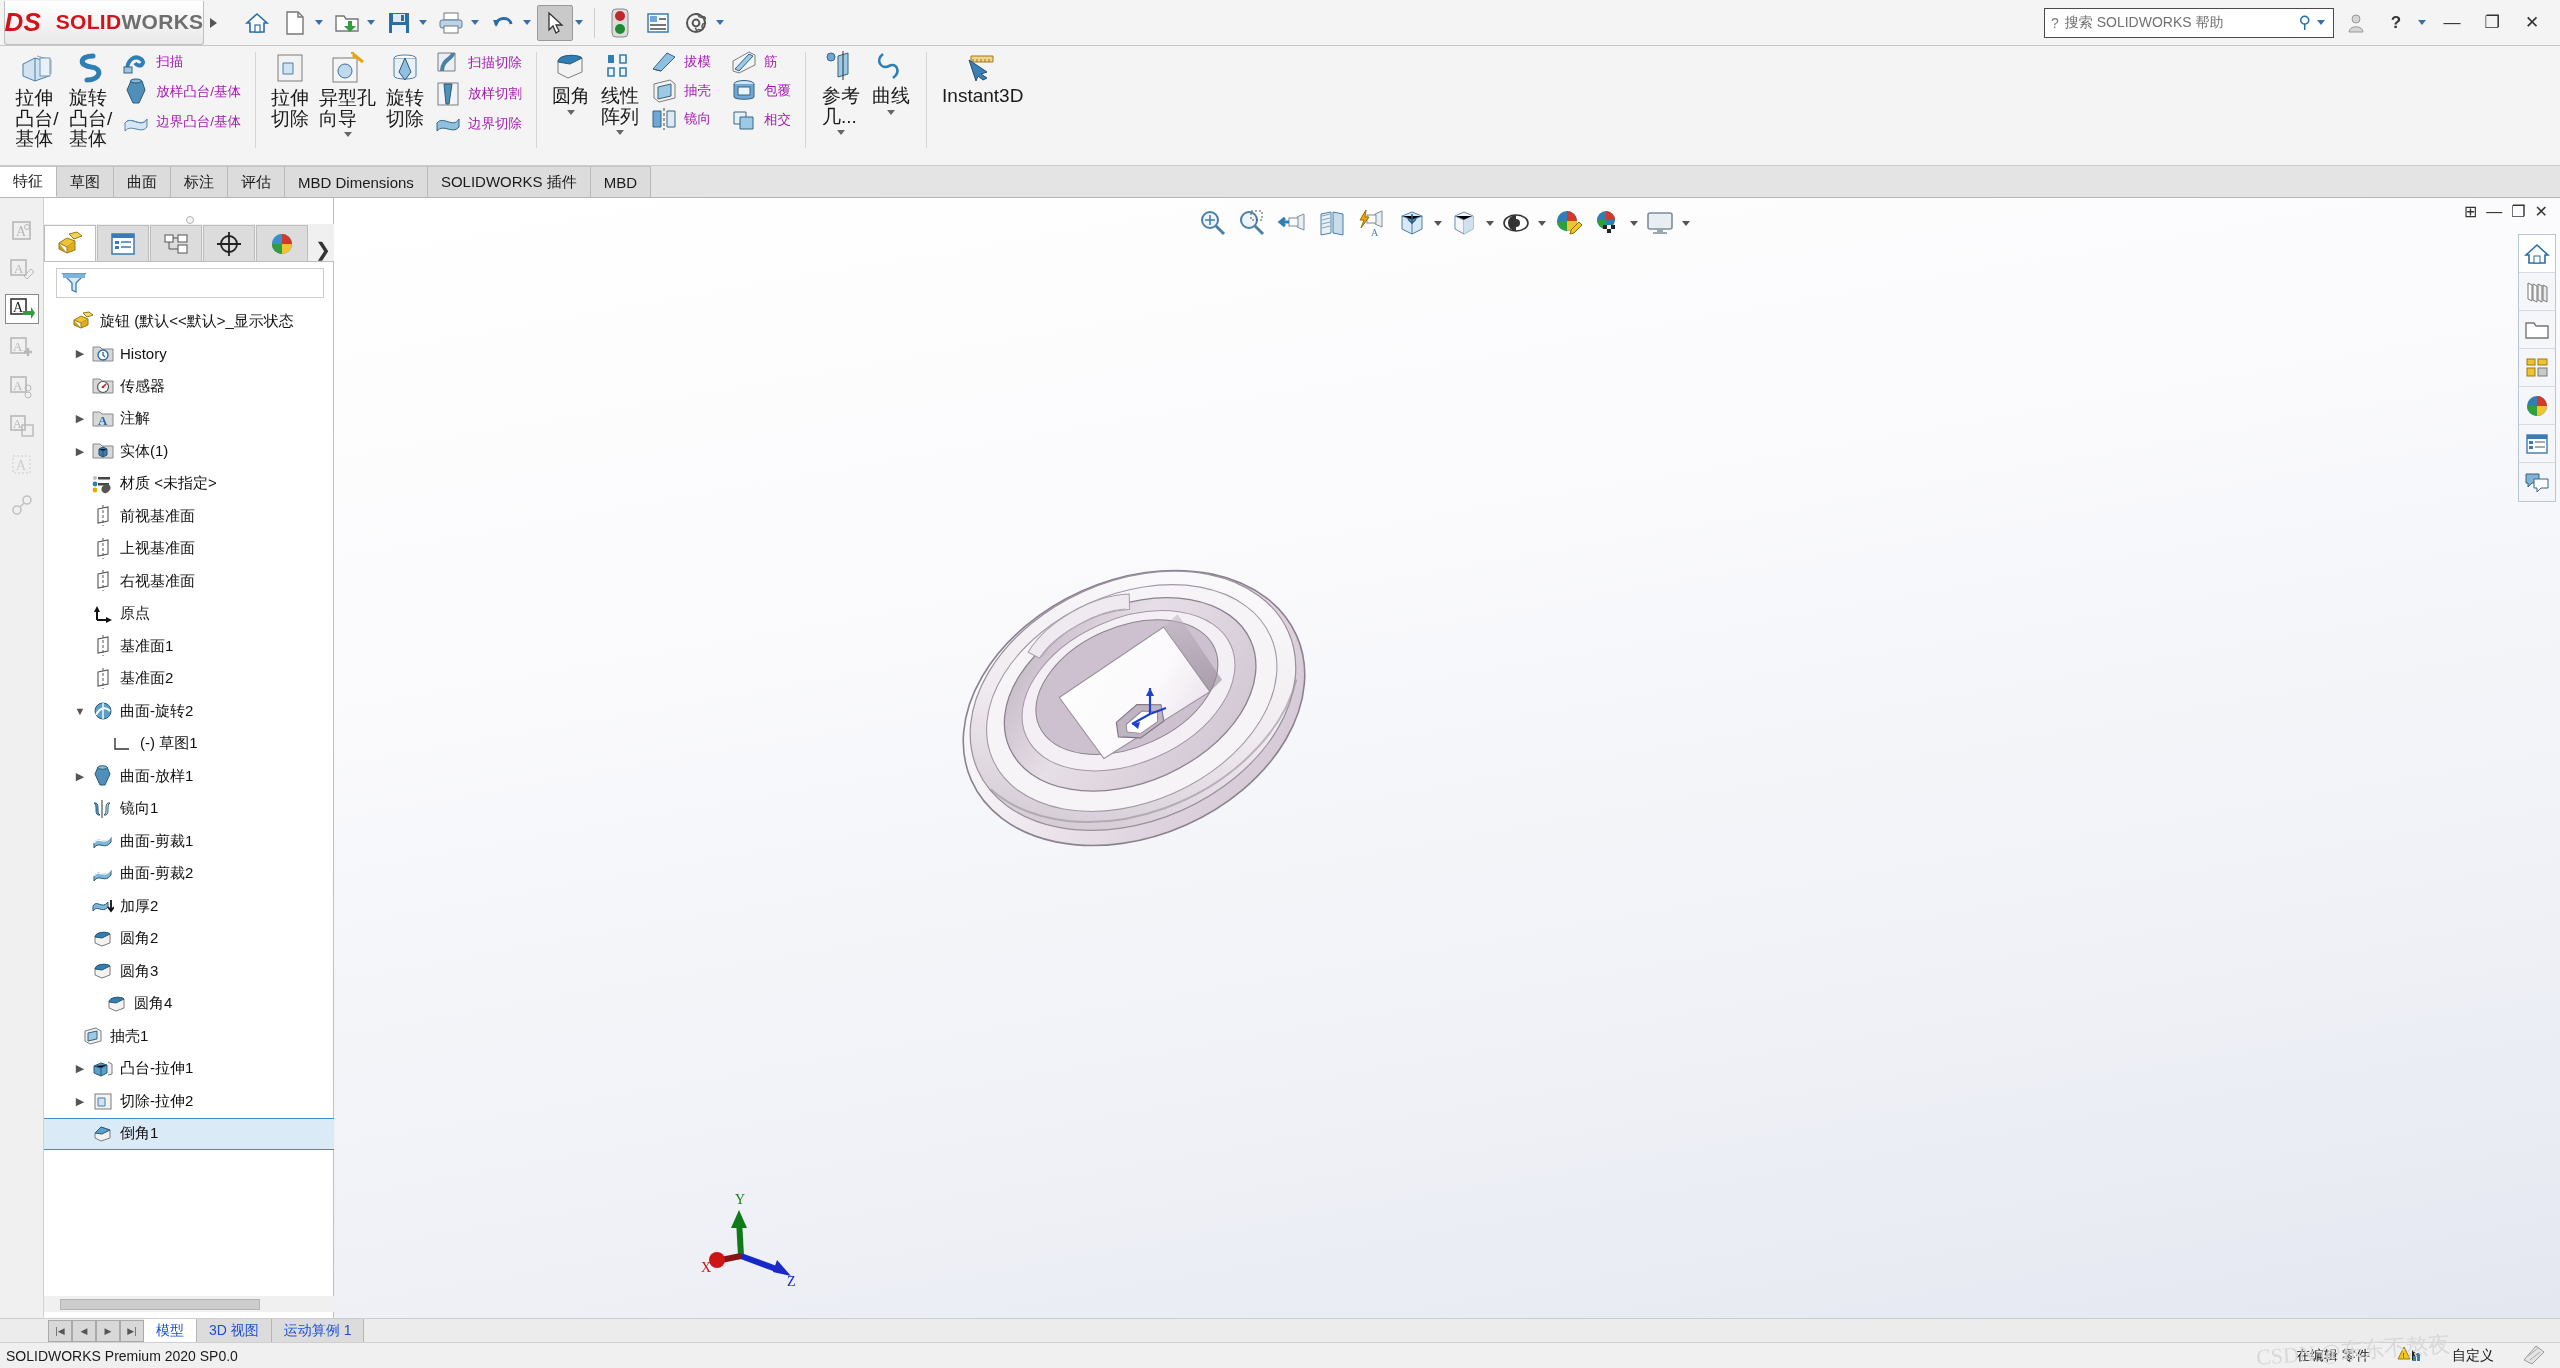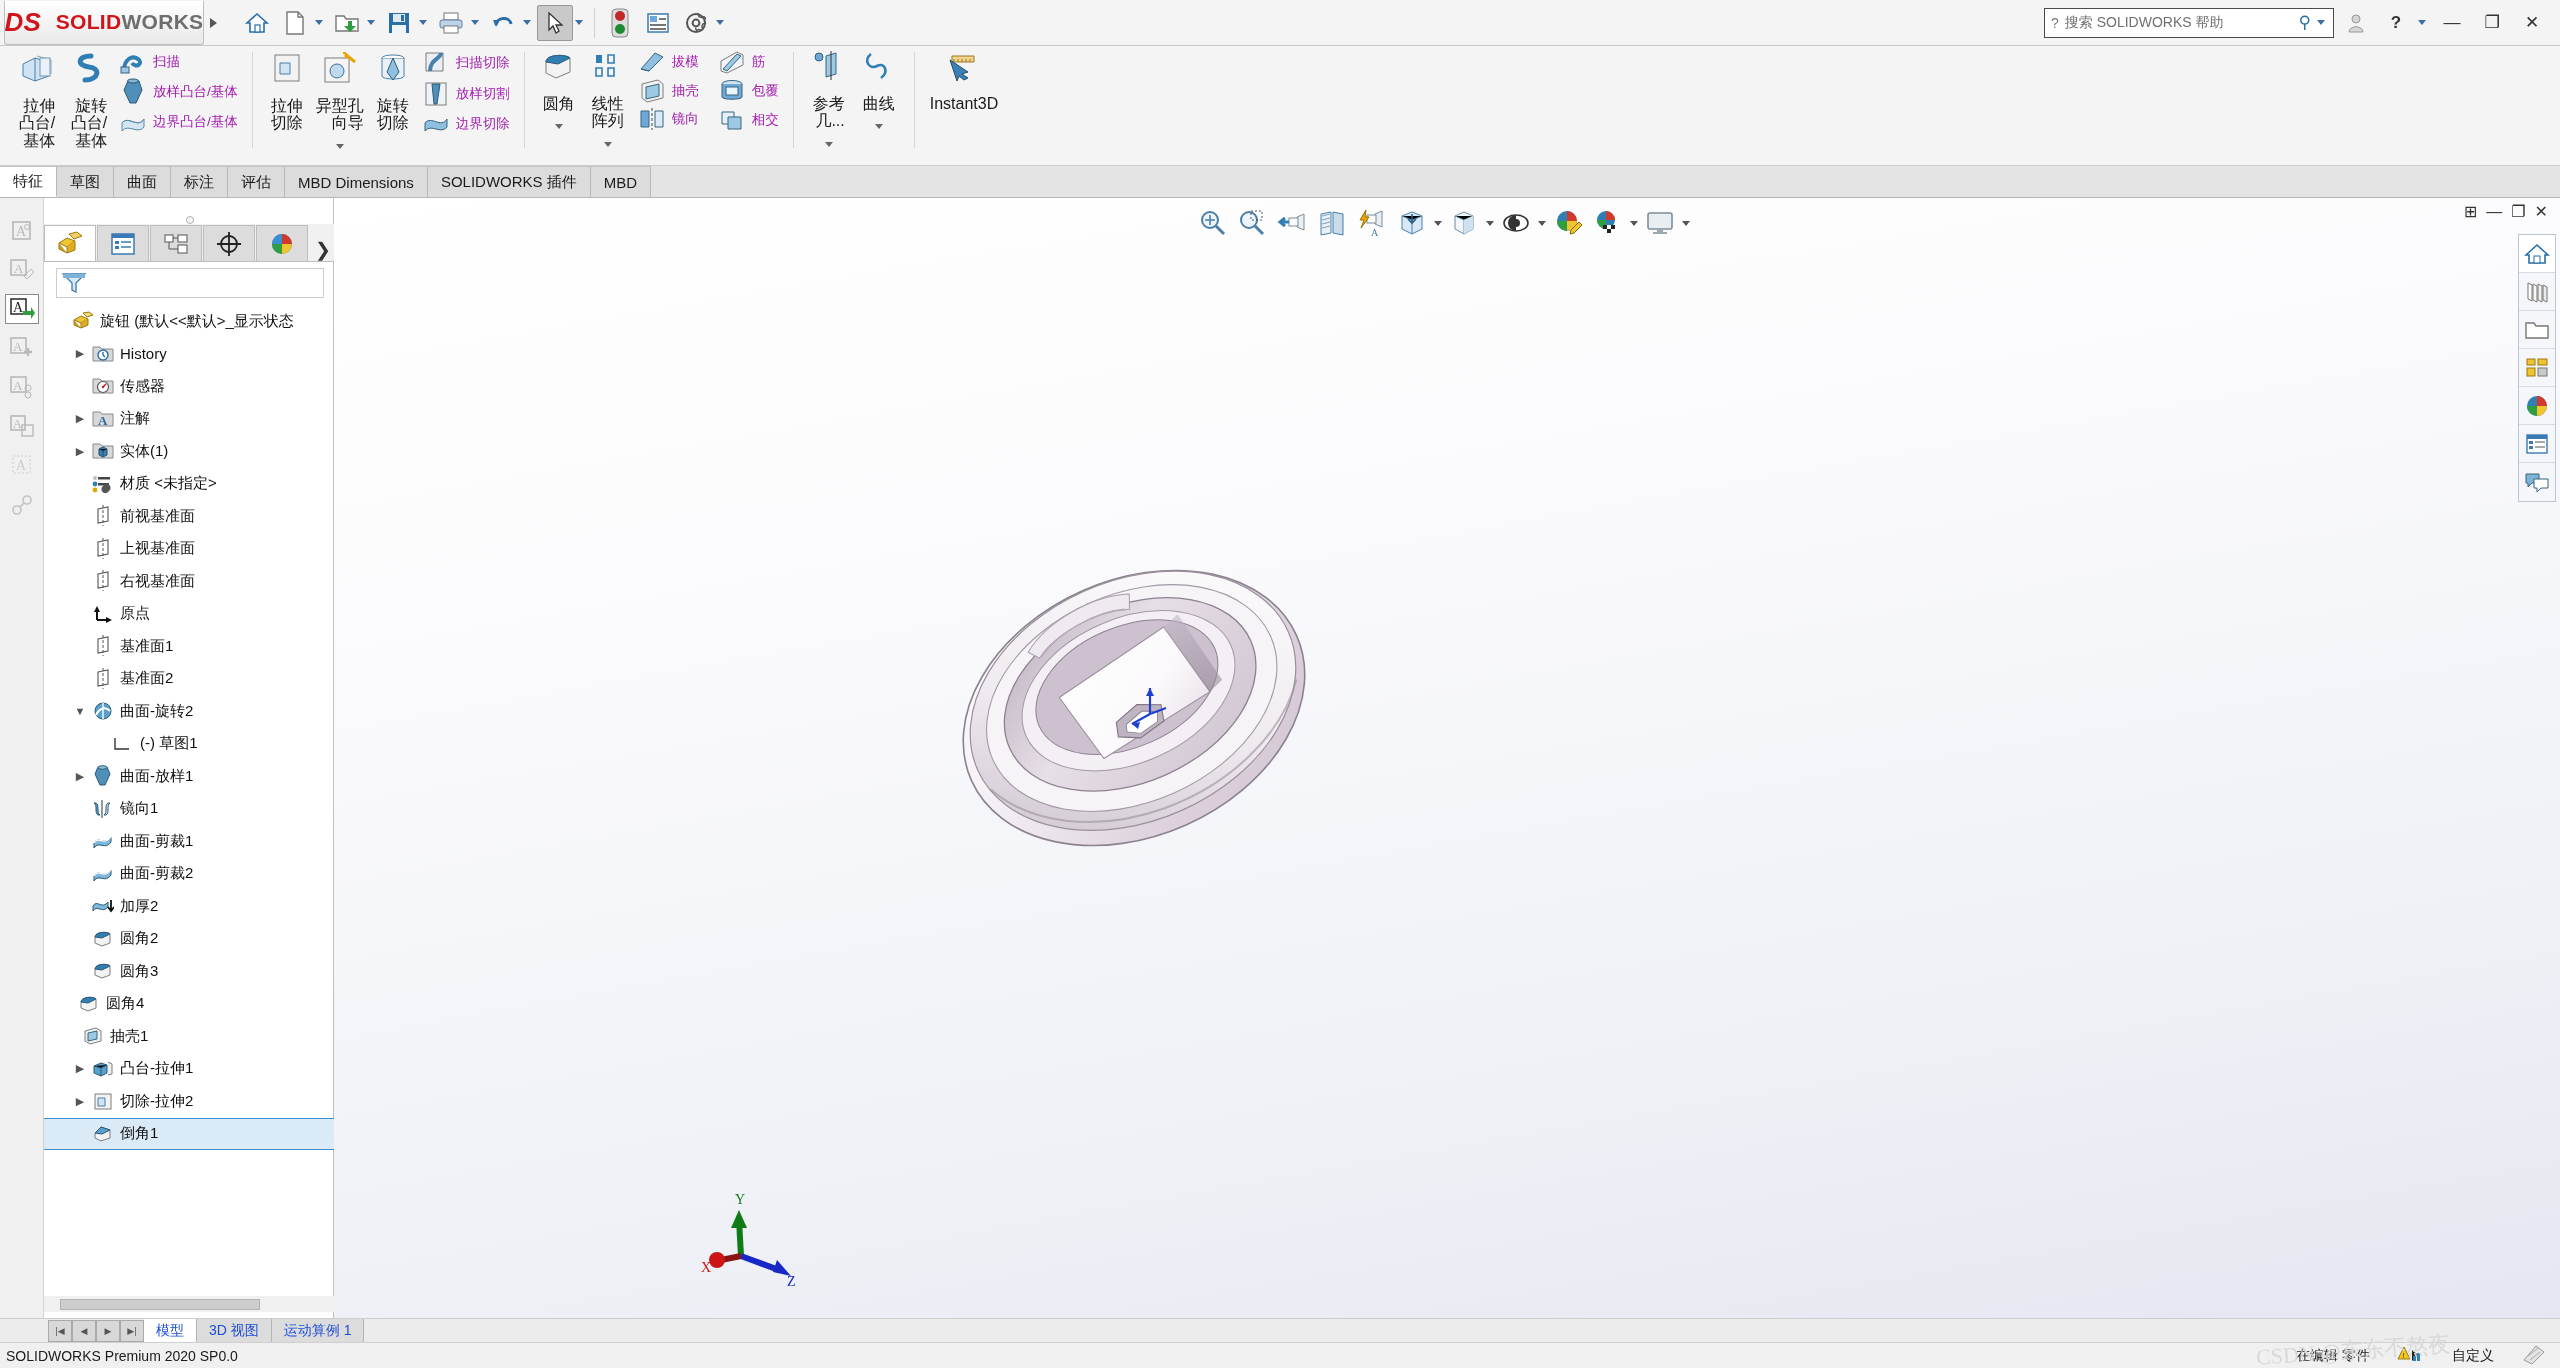--- a/index.html
+++ b/index.html
@@ -64,23 +64,22 @@
   
   #ribbon {
     position: absolute; left: 0; top: 46px; width: 2560px; height: 120px;
     background: #f4f4f4; border-bottom: 1px solid #cccccc;
     display: flex; align-items: flex-start; padding-left: 4px;
   }
   .rgroup { display: flex; align-items: flex-start; height: 112px; padding: 2px 6px; }
   .rsep { width: 1px; height: 96px; background: #d6d6d6; margin: 6px 4px; }
   .cmd {
     display: flex; flex-direction: column; align-items: center;
-    padding: 2px 5px; min-width: 40px; font-size: 16px; color: #1b1b1b; line-height: 1.08;
-    text-align: right;
-    gap: 9px;
+    padding: 2px 5px; min-width: 40px; font-size: 19px; color: #1b1b1b; line-height: 1.08;
+    text-align: left;
   }
   .cmd .lbl { margin-top: 2px; max-width: 58px; }
   .cmd-row { display: flex; align-items: center; gap: 5px; padding: 1px 4px; font-size: 13.5px; color:#a21caf;}
   .stack { display: flex; flex-direction: column; gap: 1px; }
   .drop-caret { width:0;height:0;border-top:5px solid #666;border-left:4px solid transparent;border-right:4px solid transparent; margin-top:3px;}
 
   
   #tabbar {
     position: absolute; left: 0; top: 166px; width: 2560px; height: 32px;
     background: #e4e4e4; display: flex; align-items: flex-end;
@@ -849,21 +848,21 @@
     <div class="trow" style="padding-left: 26px;">
       <span class="twist"></span>
       <span class="tico">
         <svg width="22" height="20" viewBox="0 0 22 20">
           <path d="M3 8 C3 3 15 2 18 5 L18 14 L10 17 L3 14 Z" fill="#f3f3f3" stroke="#7d7d7d"></path>
           <path d="M3 8 C3 3 15 2 18 5 L10 9 Z" fill="#2f7fb5" stroke="#2c5974"></path>
         </svg>
       </span>
       <span class="tlbl">圆角3</span>
     </div>
-    <div class="trow" style="padding-left: 12px;">
+    <div class="trow" style="padding-left: 40px;">
       <span class="twist"></span>
       <span class="tico">
         <svg width="22" height="20" viewBox="0 0 22 20">
           <path d="M3 8 C3 3 15 2 18 5 L18 14 L10 17 L3 14 Z" fill="#f3f3f3" stroke="#7d7d7d"></path>
           <path d="M3 8 C3 3 15 2 18 5 L10 9 Z" fill="#2f7fb5" stroke="#2c5974"></path>
         </svg>
       </span>
       <span class="tlbl">圆角4</span>
     </div>
     <div class="trow" style="padding-left: 16px;">

